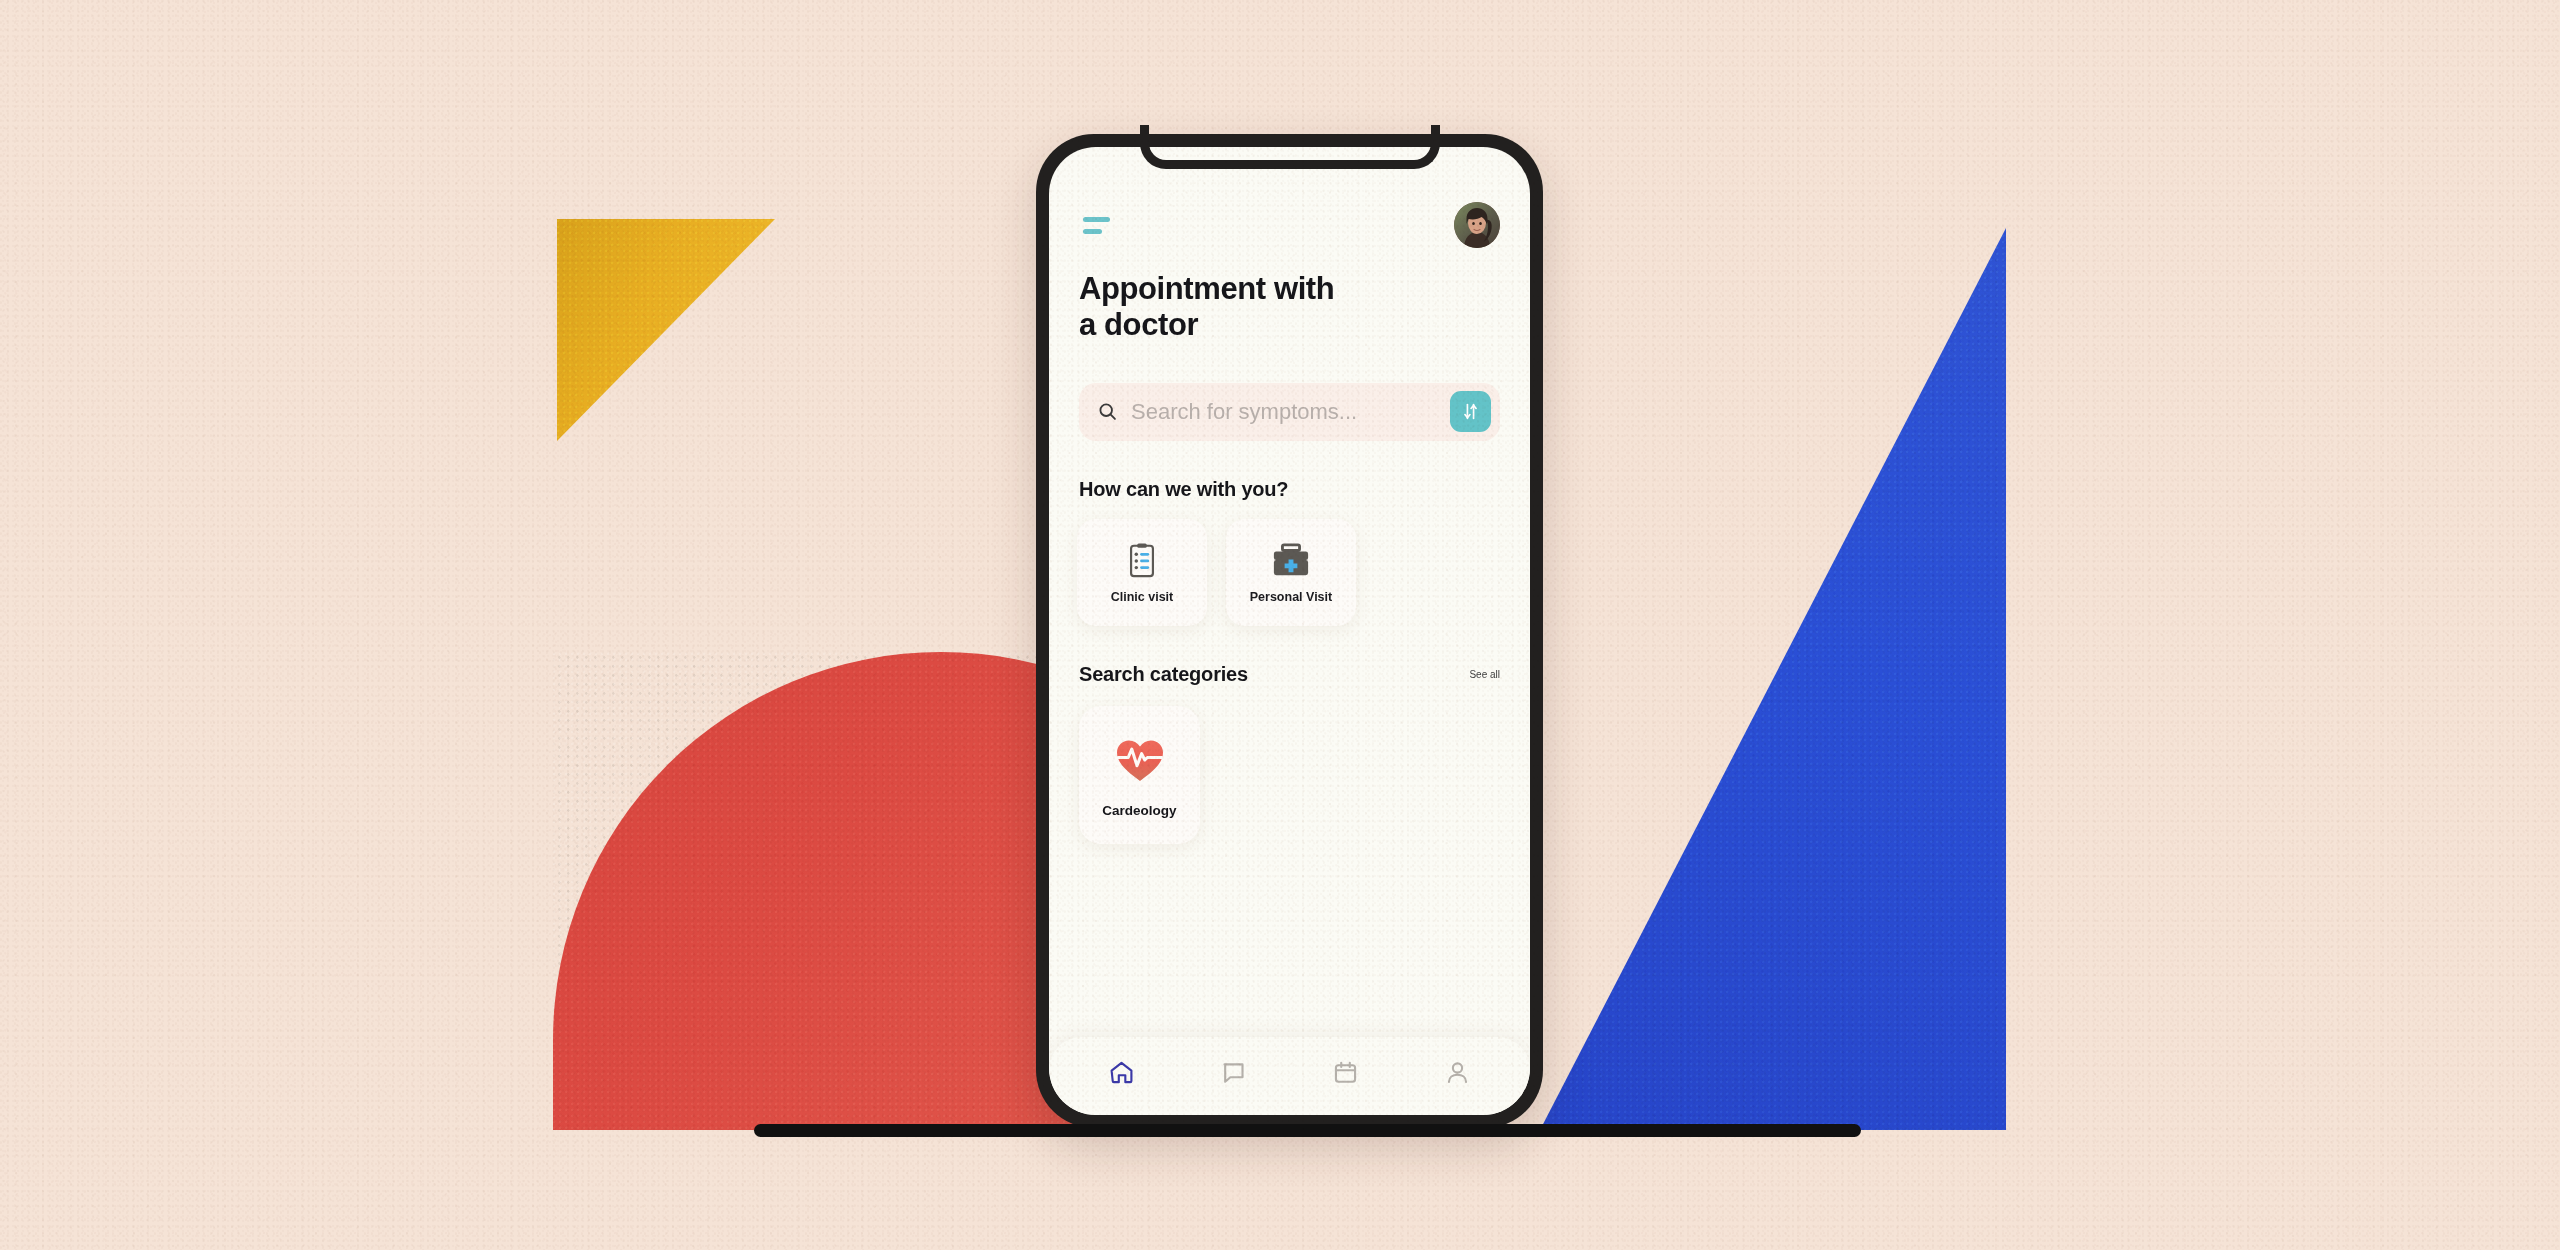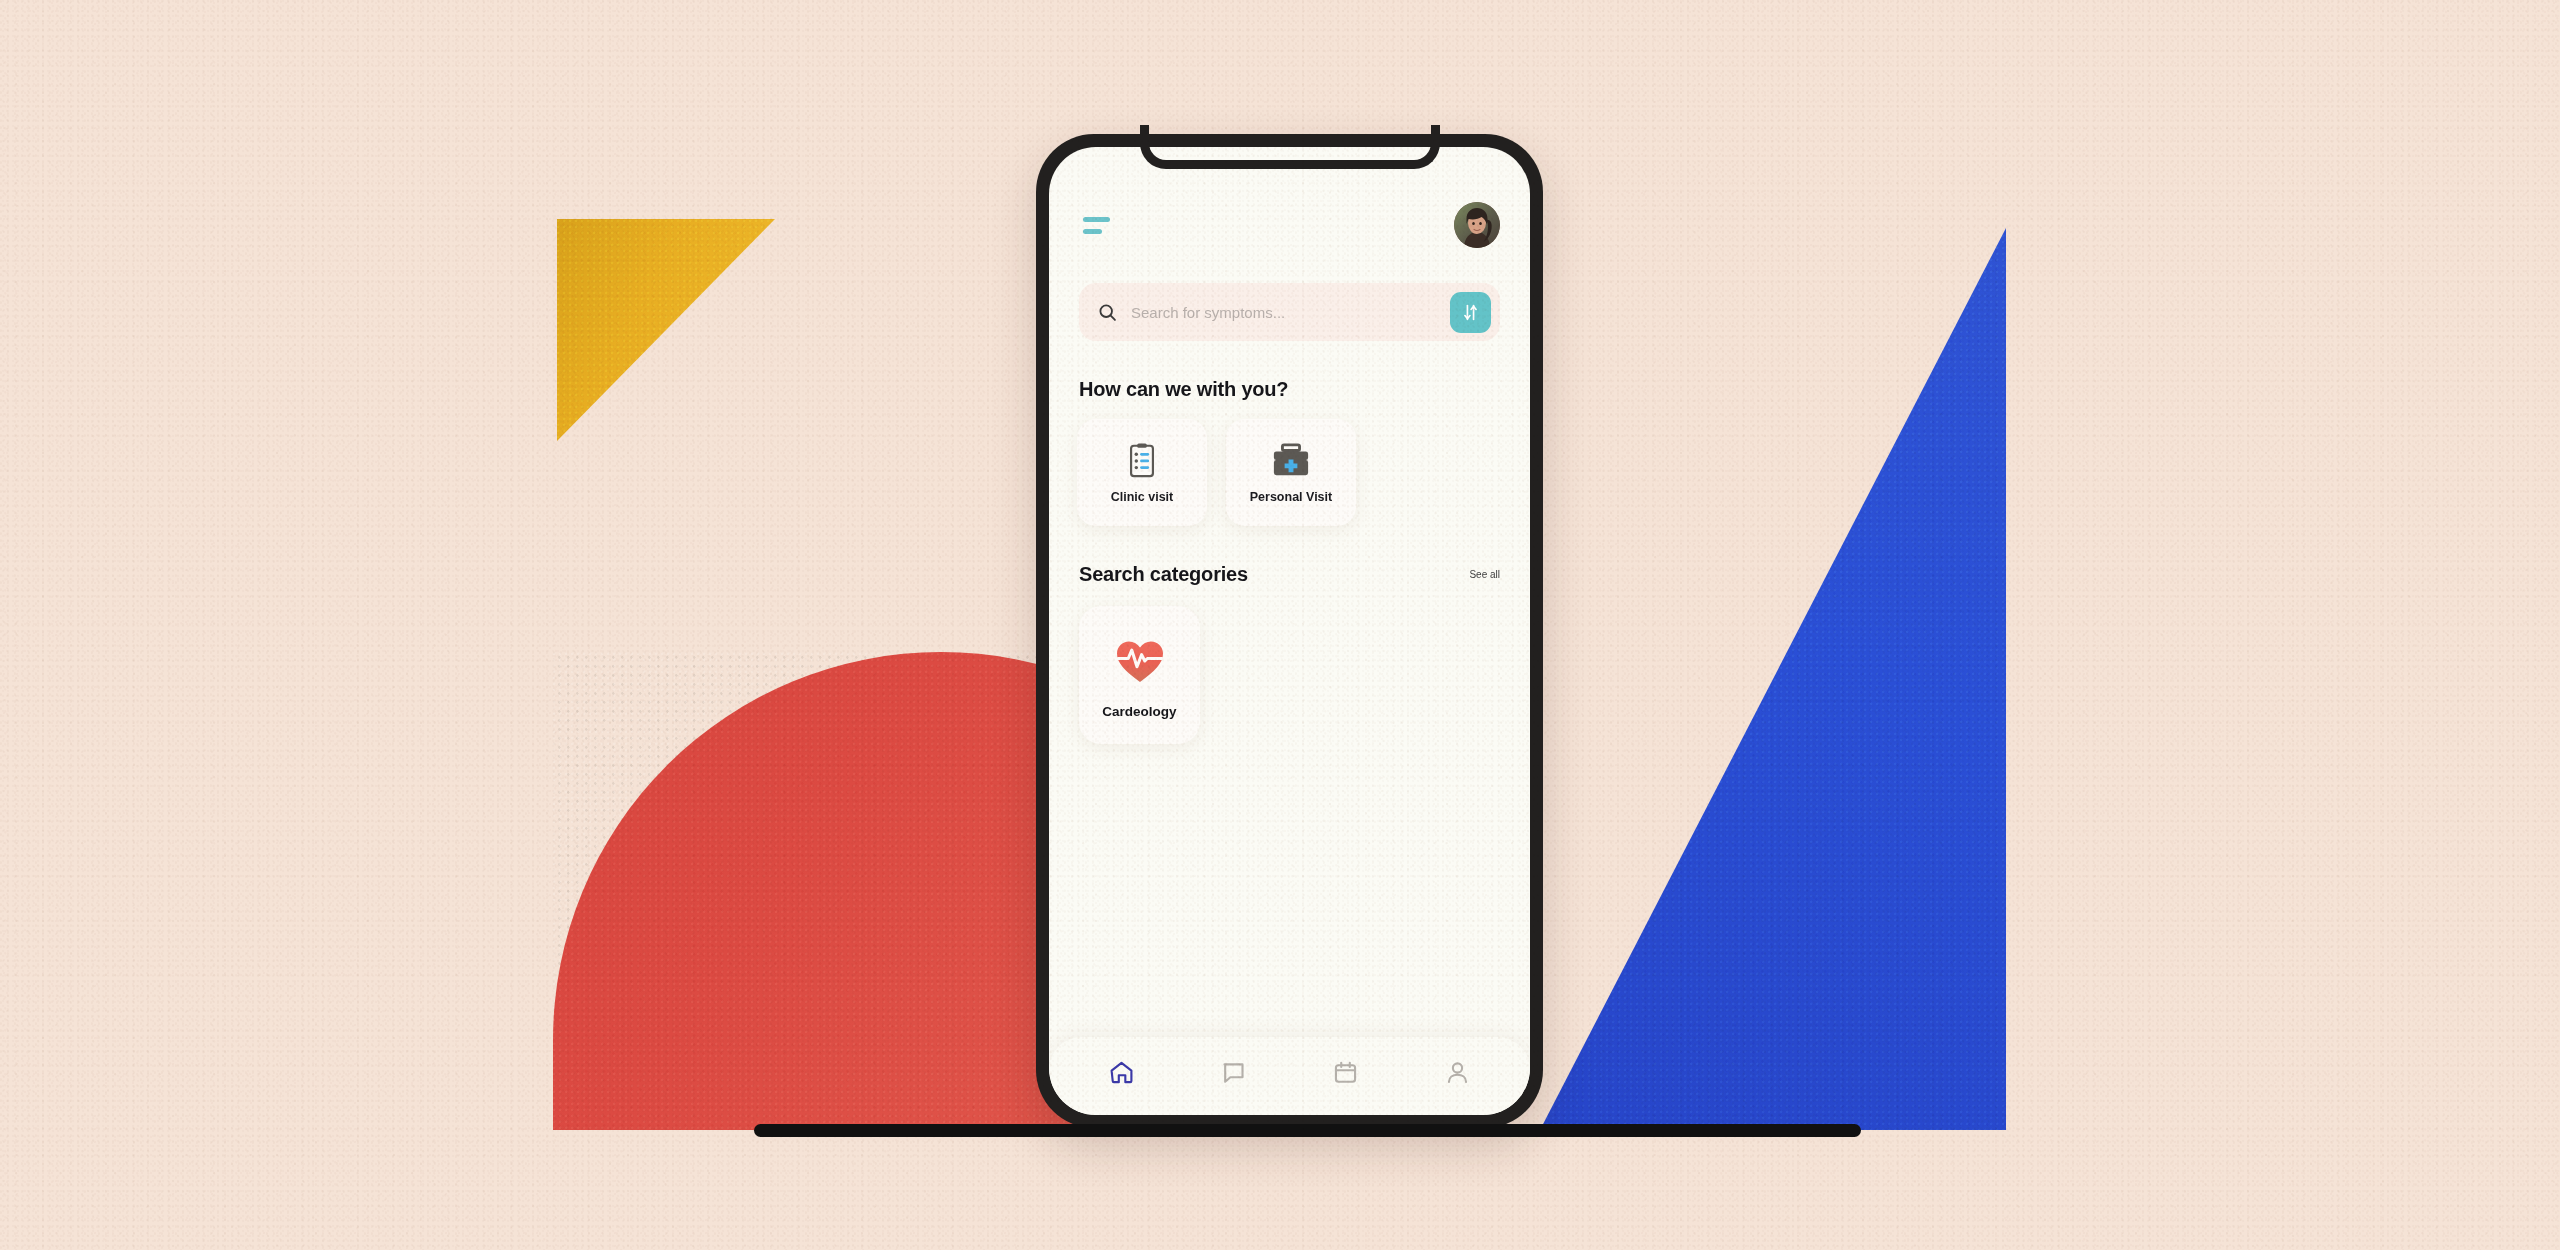--- a/index.html
+++ b/index.html
@@ -206,21 +206,21 @@
     gap: 13px;
   }
   .search-icon { flex: none; width: 21px; height: 21px; color: #3a3a3a; }
   .search-icon svg { display:block; width:100%; height:100%; }
   .search-input {
     flex: 1;
     border: none;
     outline: none;
     background: transparent;
     font-family: "Liberation Sans", sans-serif;
-    font-size: 15px;
+    font-size: 22px;
     color: #4a4a4a;
     min-width: 0;
   }
   .search-input::placeholder { color: #b8b0ac; }
 
   .filter-btn {
     flex: none;
     width: 41px;
     height: 41px;
     border-radius: 11px;
@@ -378,20 +378,24 @@
                 <path d="M12.5 17c0-7 4.5-11 10.5-11s10.5 4 10.5 11c0 3-1 5-1 5-1-4-3-6-5-7-3 2-8 3-13 2-1 2-1.5 4-2 5 0 0 0-3 0-5z" fill="#2e241f"></path>
                 <path d="M32 18c2 2 2.5 7 1.5 12-1 5-3 9-4 10 4-2 7-7 8-13 1-6-1-10-5.5-9z" fill="#2e241f"></path>
                 <ellipse cx="19.5" cy="21.5" rx="1.3" ry="1.5" fill="#33241d"></ellipse>
                 <ellipse cx="26.5" cy="21.5" rx="1.3" ry="1.5" fill="#33241d"></ellipse>
                 <path d="M20 27.5c1.8 1.2 4.2 1.2 6 0" stroke="#9e6250" stroke-width="1.1" fill="none" stroke-linecap="round"></path>
               </g>
             </svg>
           </div>
         </div>
 
+        <div class="page-title">
+          <span>Appointment with</span><br>
+          <span>a doctor</span>
+        </div>
 
         <div class="search-row">
           <span class="search-icon">
             <svg viewBox="0 0 24 24" fill="none" stroke="currentColor" stroke-width="2.1" stroke-linecap="round">
               <circle cx="10.5" cy="10.5" r="6.6"></circle>
               <line x1="15.4" y1="15.4" x2="20.5" y2="20.5"></line>
             </svg>
           </span>
           <input class="search-input" type="text" placeholder="Search for symptoms..." style="">
           <button class="filter-btn">

